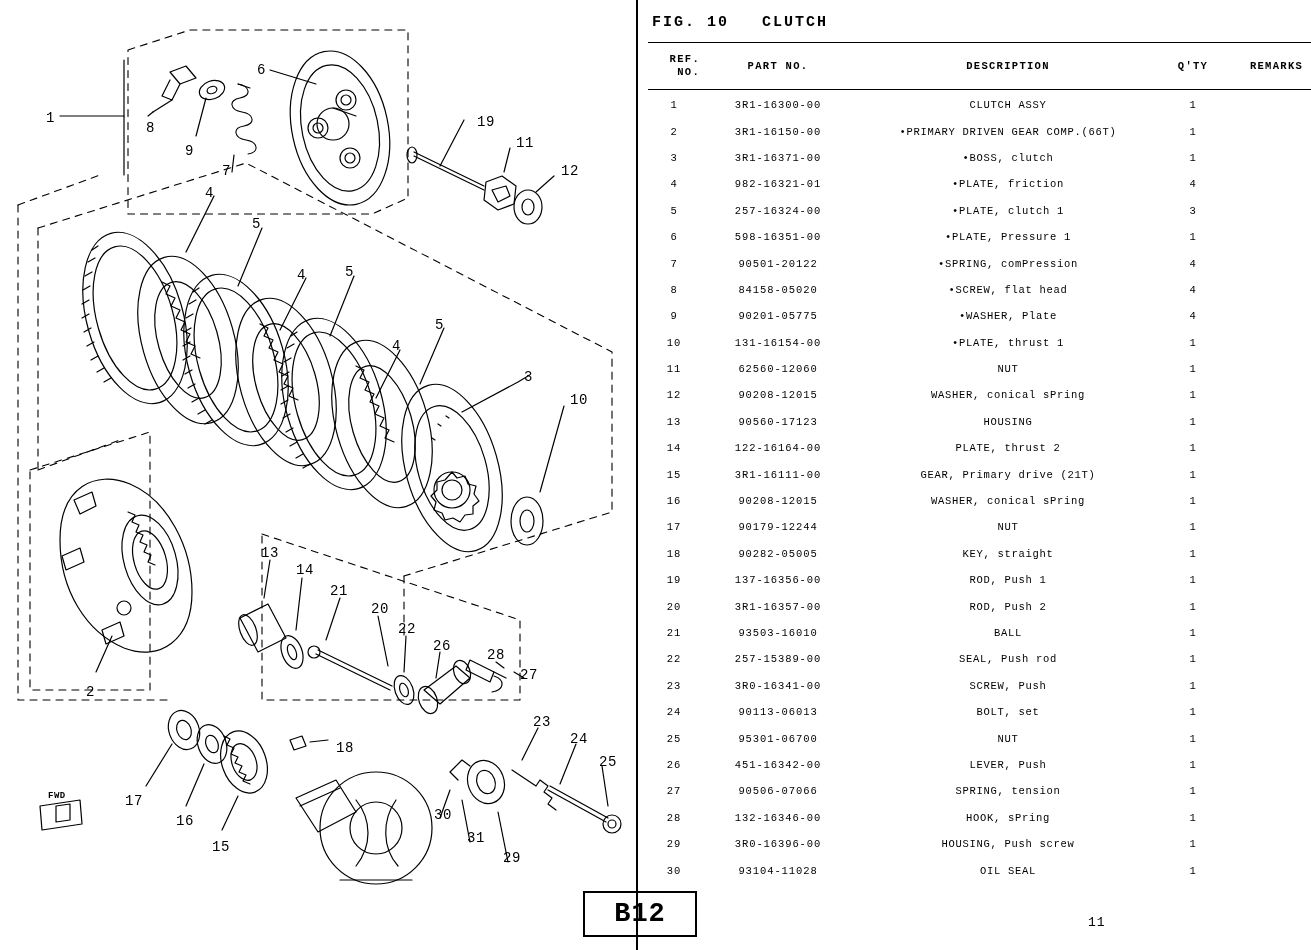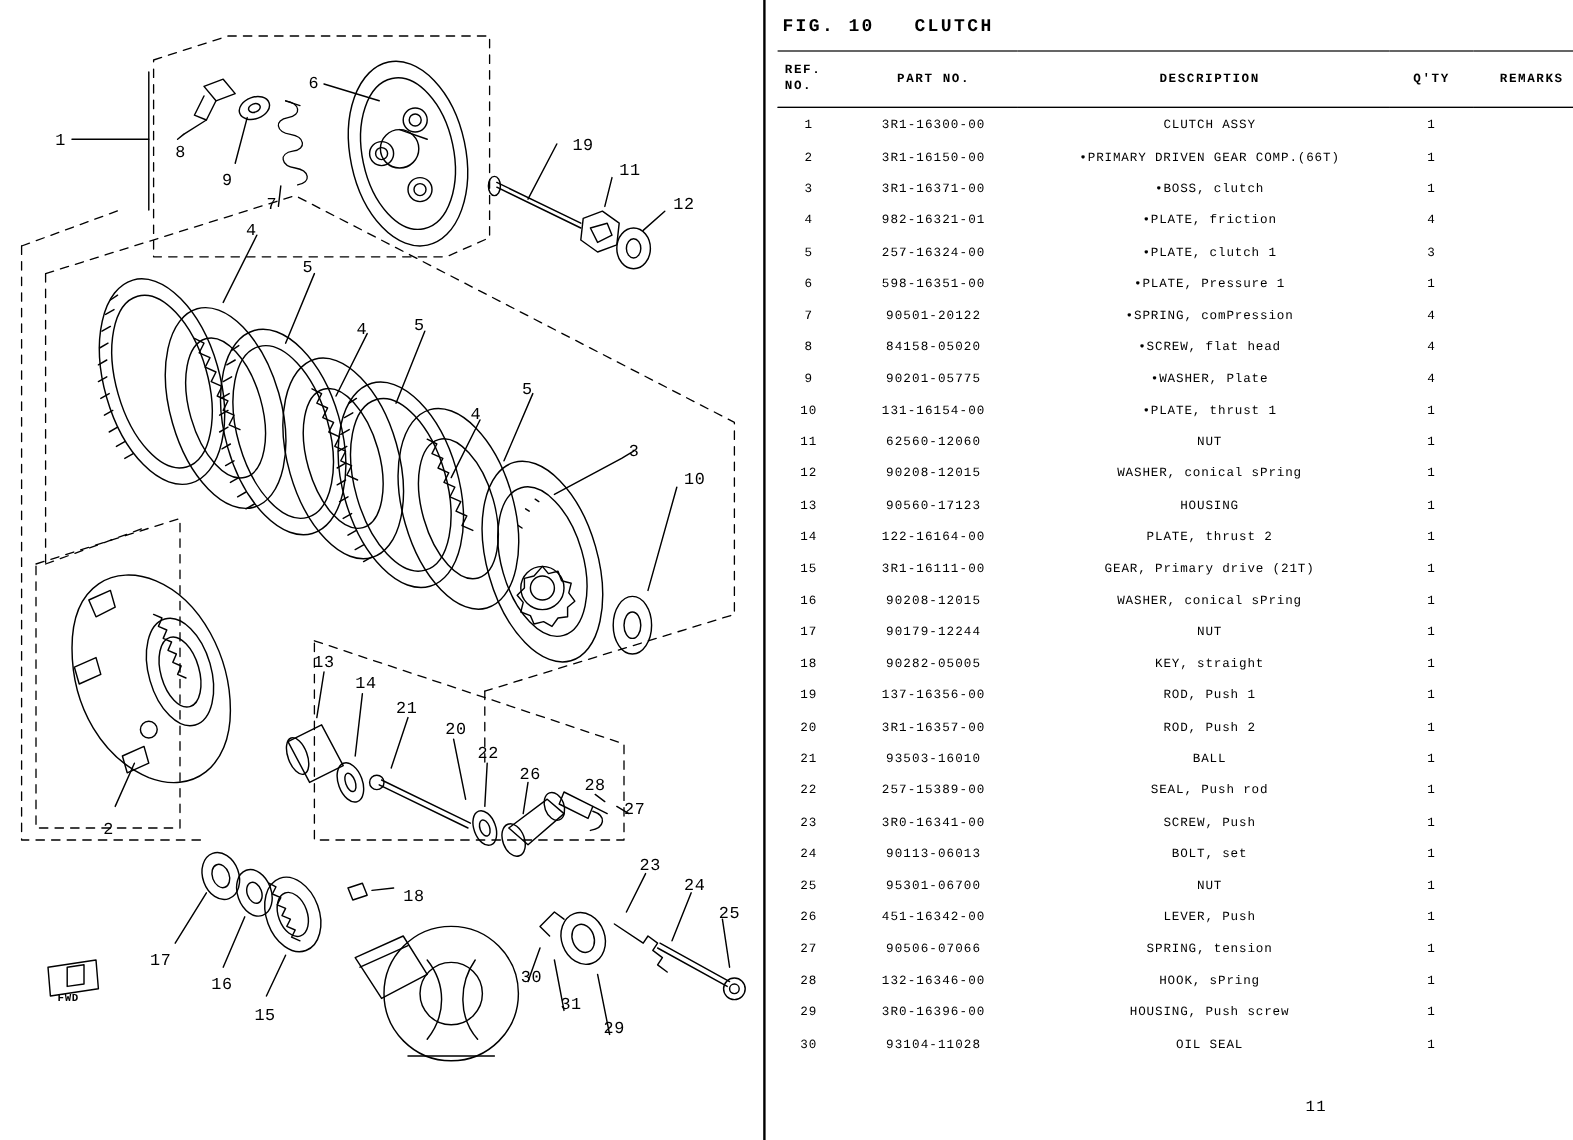--- a/index.html
+++ b/index.html
@@ -81,21 +81,21 @@
     vertical-align: middle;
   }
   .col-ref   { width: 46px;  text-align: center; }
   .col-part  { width: 140px; text-align: center; padding-left: 8px !important; }
   .col-desc  { width: 300px; text-align: center; padding-left: 10px !important; }
   .col-qty   { width: 70px;  text-align: center; }
   .col-rem   { width: 97px;  text-align: center; }
 
   thead .col-ref { text-align: left; padding-left: 6px !important; }
 
-  .ref-head-1, .ref-head-2 { display: block; line-height: 1.25; }
+  .ref-head-1, .ref-head-2 { display: block; line-height: 1.25; text-align: right; }
 
   table.parts tbody td {
     letter-spacing: 0.9px;
   }
   table.parts tbody tr td.col-desc { letter-spacing: 0.7px; }
   table.parts tbody tr:first-child td { padding-top: 2px; }
 
   
 
   
@@ -123,21 +123,21 @@
     top: 915px;
     font-family: "Liberation Mono", monospace;
     font-size: 13px;
     letter-spacing: 1px;
   }
 
   
   .fwd-badge {
     position: absolute;
     left: 40px;
-    top: 820px;
+    top: 784px;
     width: 42px;
     height: 28px;
   }
   .fwd-badge .txt {
     position: absolute;
     left: 8px; top: 7px;
     font-family: "Liberation Mono", monospace;
     font-size: 9px;
     font-weight: bold;
     letter-spacing: 0.5px;
@@ -637,15 +637,18 @@
             <td class="col-ref">30</td>
             <td class="col-part">93104-11028</td>
             <td class="col-desc">OIL SEAL</td>
             <td class="col-qty">1</td>
             <td class="col-rem"></td>
           </tr>
         </tbody>
     </table>
   </div>
 
+  <div class="code-box">
+    <span>B12</span>
+  </div>
   <div class="page-number">11</div>
 
 </div>
 
 </body></html>

